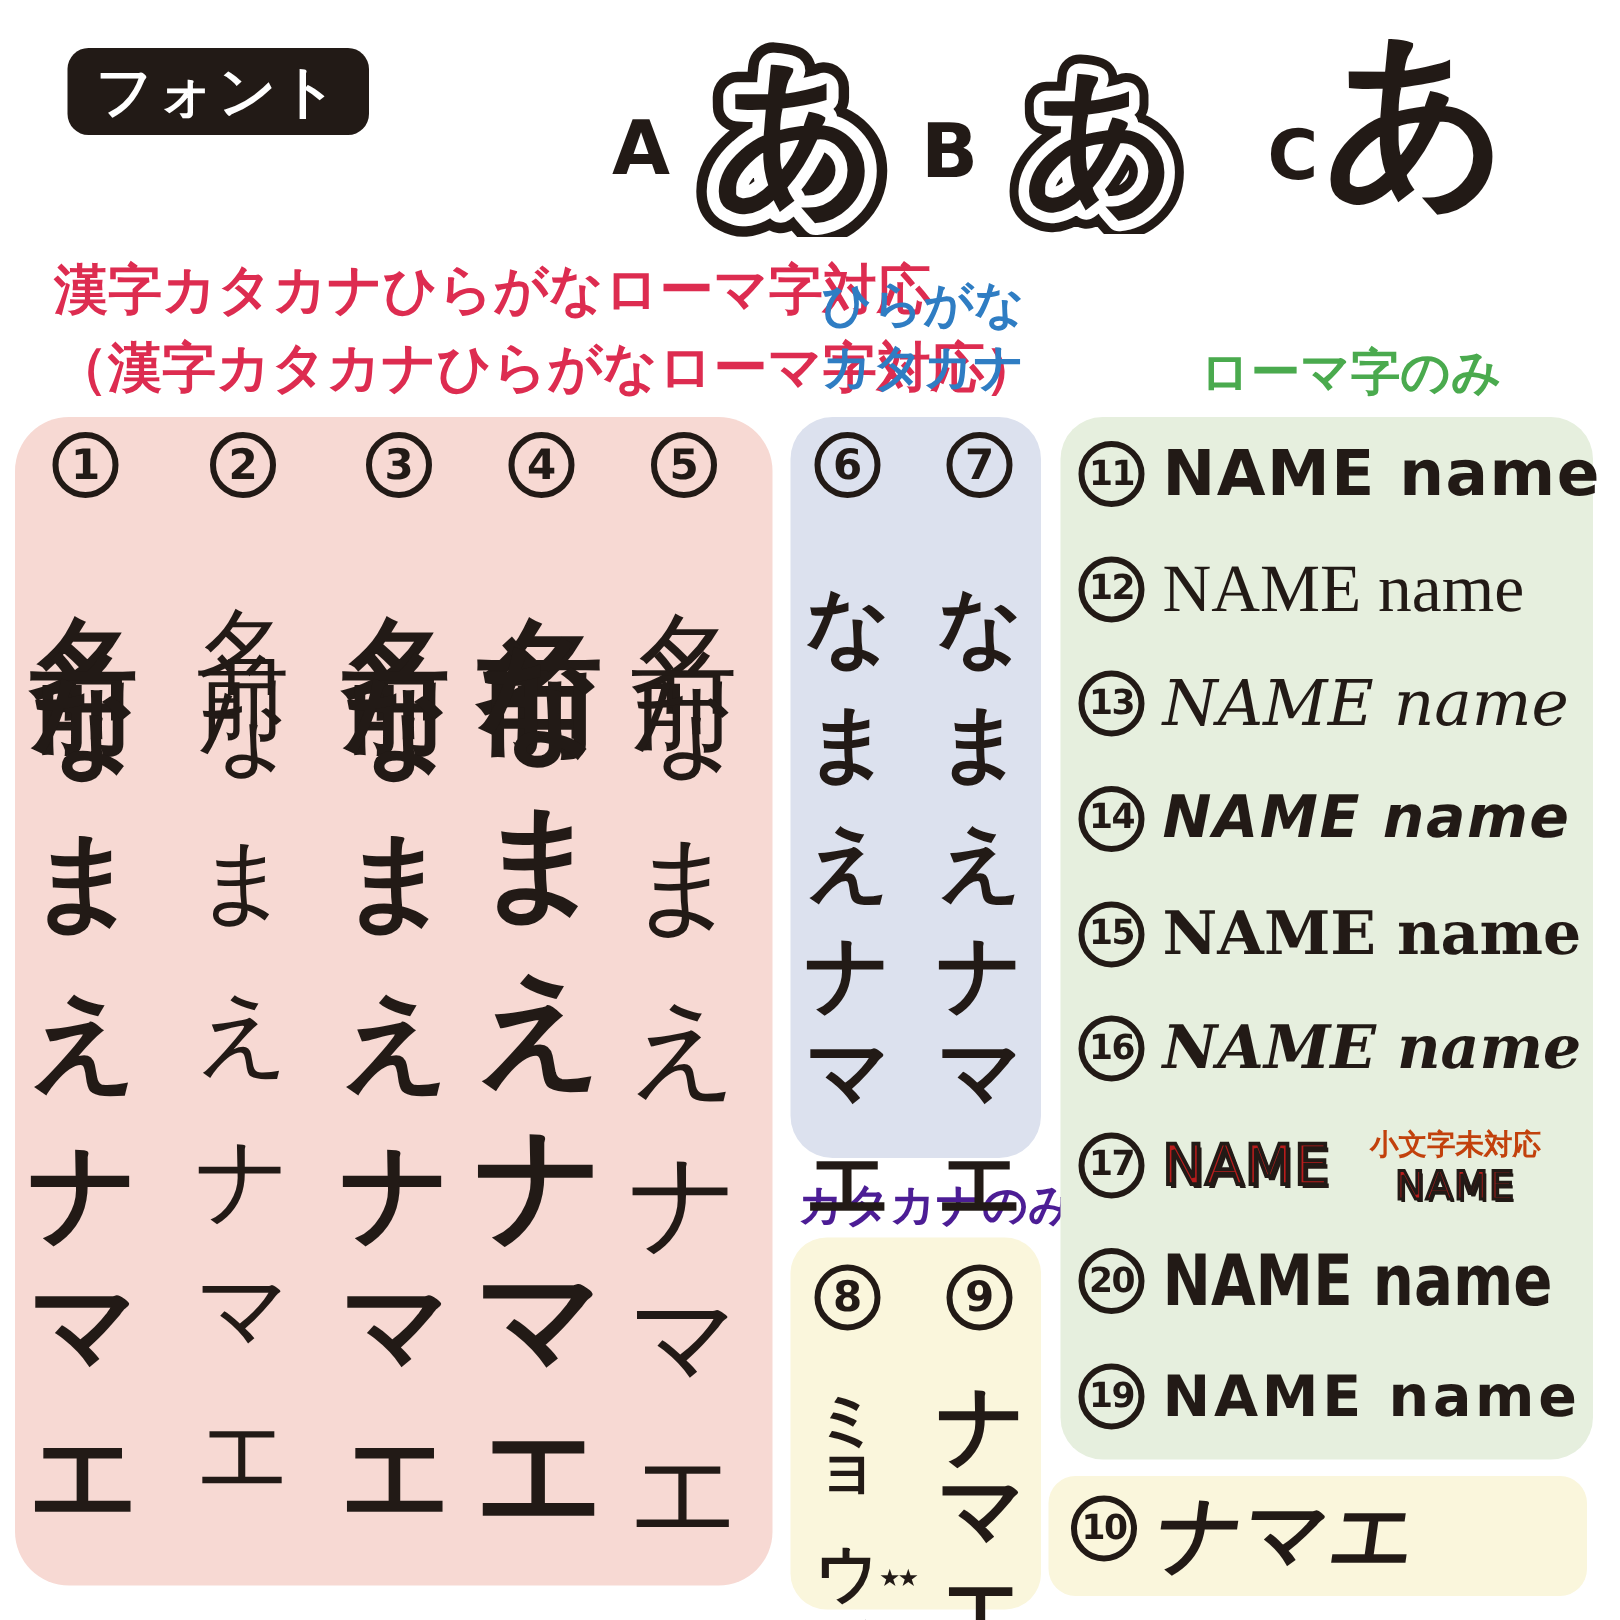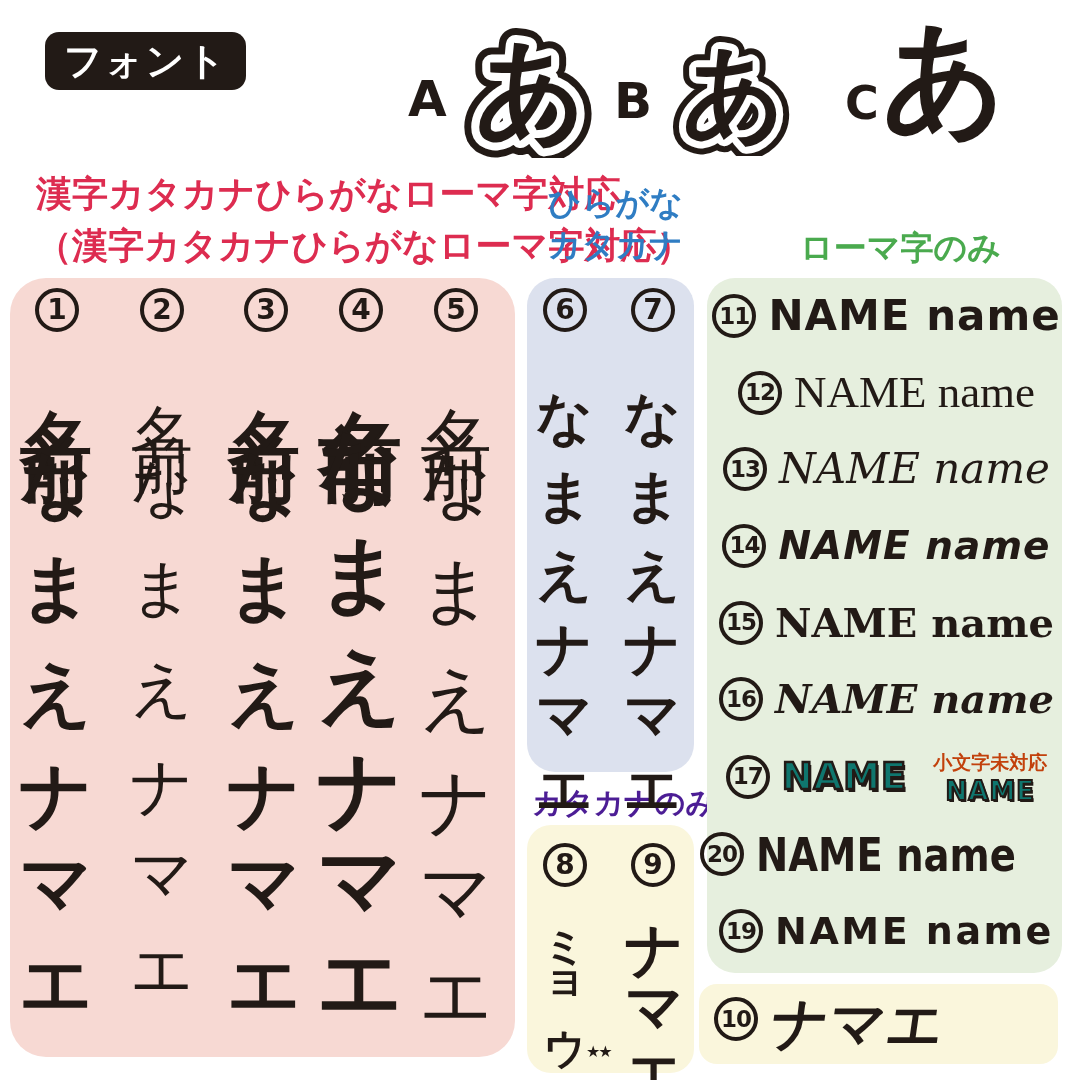--- a/index.html
+++ b/index.html
@@ -21,21 +21,21 @@
   .kana-title{left:548px;top:182px;font-size:33px;line-height:1.28;}
   .romaji-title{left:800px;top:226px;font-size:33px;}
   .kata-title{left:532px;top:783px;font-size:30px;}
 
   
   .panel{position:absolute;border-radius:36px;}
   .panel-pink{left:10px;top:278px;width:505px;height:779px;}
   .panel-blue{left:527px;top:278px;width:167px;height:494px;border-radius:28px;}
   .panel-green{left:707px;top:278px;width:355px;height:695px;border-radius:28px;
                display:flex;flex-direction:column;justify-content:space-between;
-               padding:12px 8px 16px 12px;box-sizing:border-box;align-items:center;}
+               padding:12px 8px 16px 12px;box-sizing:border-box;}
   .panel-yellow{left:527px;top:825px;width:167px;height:248px;border-radius:24px;}
   .strip-yellow{left:699px;top:984px;width:359px;height:80px;border-radius:18px;}
 
   
   .circle-num{position:absolute;width:44px;height:44px;border:4px solid #221a16;border-radius:50%;
               display:flex;align-items:center;justify-content:center;
               font-weight:bold;font-size:28px;box-sizing:border-box;line-height:1;}
   .circle-inline{position:static;flex:none;}
   .circle-2d{font-size:23px;letter-spacing:-1px;}
 
@@ -46,21 +46,21 @@
 
   
   .g-row{display:flex;align-items:center;gap:12px;min-height:52px;}
   .g-sample{white-space:nowrap;line-height:1;}
   .f11{font-size:42px;font-weight:bold;letter-spacing:1px;}
   .f12{font-family:"Liberation Serif",serif;font-size:45px;}
   .f13{font-family:"DejaVu Serif",serif;font-style:italic;font-size:42px;}
   .f14{font-size:39px;font-weight:bold;font-style:italic;letter-spacing:1px;}
   .f15{font-family:"DejaVu Serif",serif;font-weight:bold;font-size:40px;}
   .f16{font-family:"DejaVu Serif",serif;font-weight:bold;font-style:italic;font-size:40px;}
-  .f17{font-size:37px;font-weight:bold;color:#0f766e;-webkit-text-stroke:2.5px #221a16;
+  .f17{font-size:37px;font-weight:normal;color:#b91c1c;-webkit-text-stroke:2.5px #221a16;
        text-shadow:2px 3px 0 #221a16;letter-spacing:1px;}
   .f17-small{font-size:26px;-webkit-text-stroke:2px #221a16;text-shadow:1.5px 2px 0 #221a16;}
   .f18{font-size:47px;font-weight:bold;transform:scaleX(.82);transform-origin:left center;}
   .f19{font-size:38px;font-weight:bold;letter-spacing:2.5px;}
   .r17-right{display:flex;flex-direction:column;align-items:center;margin-left:14px;}
   .note{font-size:19px;font-weight:bold;color:#c2410c;margin-bottom:2px;}
 
   .strip-sample{font-size:56px;font-weight:bold;transform:skewX(-8deg);line-height:1;}
   .star-decor{font-size:16px;font-weight:bold;letter-spacing:-2px;}
 </style>

